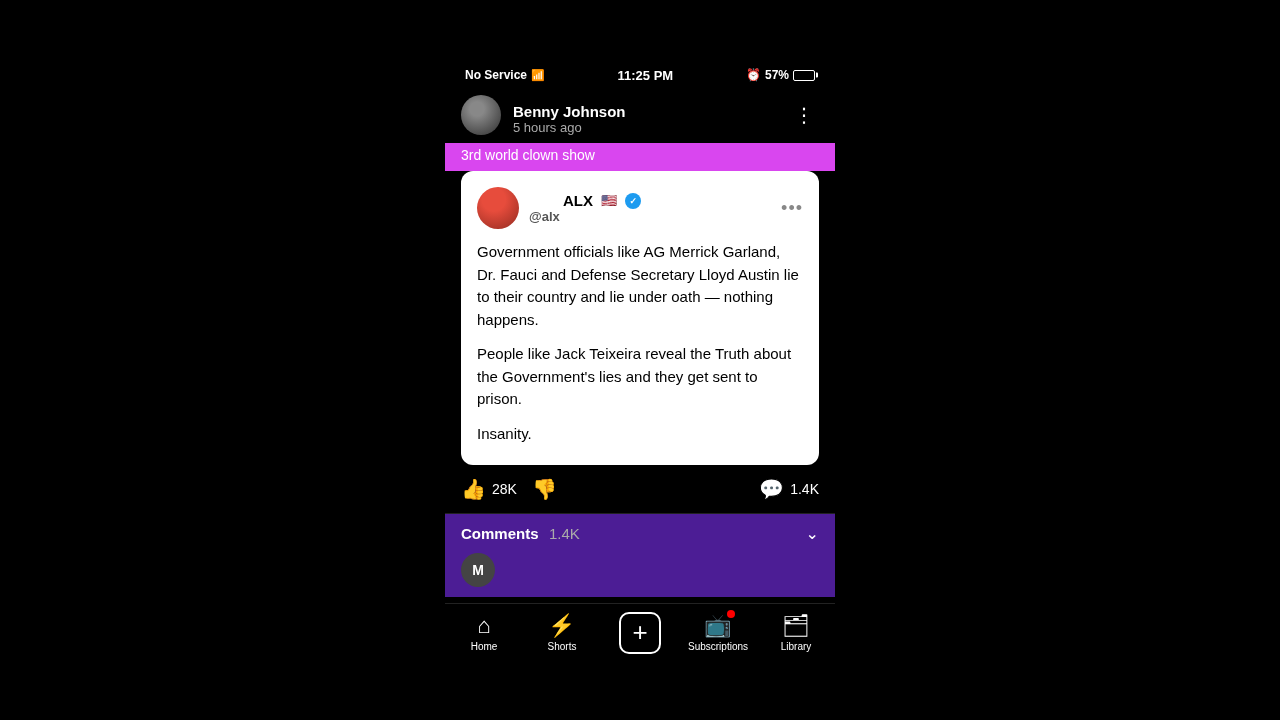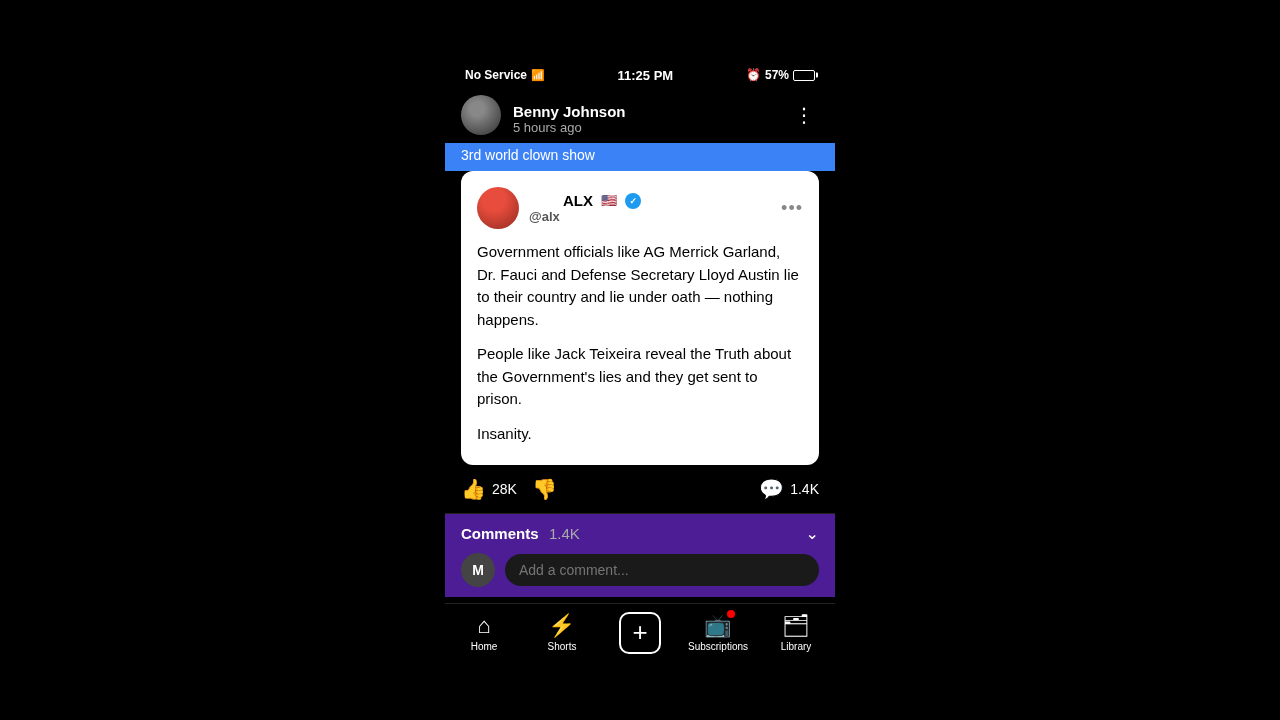--- a/index.html
+++ b/index.html
@@ -119,21 +119,21 @@
       font-size: 20px;
       cursor: pointer;
       padding: 4px;
       letter-spacing: 1px;
     }
 
     .post-text {
       color: #fff;
       font-size: 14px;
       padding: 4px 16px 8px;
-      background: #3b82f6;
+      background: #d946ef;
     }
 
     
     .tweet-card {
       margin: 0 16px;
       background: #fff;
       border-radius: 12px;
       padding: 16px;
       flex-shrink: 0;
     }
@@ -428,21 +428,20 @@
         <div>
           <span class="comments-title">Comments</span>
           <span class="comments-count">1.4K</span>
         </div>
         <span class="chevron-down">⌄</span>
       </div>
       <div class="comment-input-row">
         <div class="commenter-avatar">
           <span>M</span>
         </div>
-        <input class="comment-input" type="text" placeholder="Add a comment..." style="">
       </div>
     </div>
 
   </div>
 
   <div class="bottom-nav">
     <div class="nav-item">
       <span class="nav-icon">⌂</span>
       <span class="nav-label">Home</span>
     </div>

